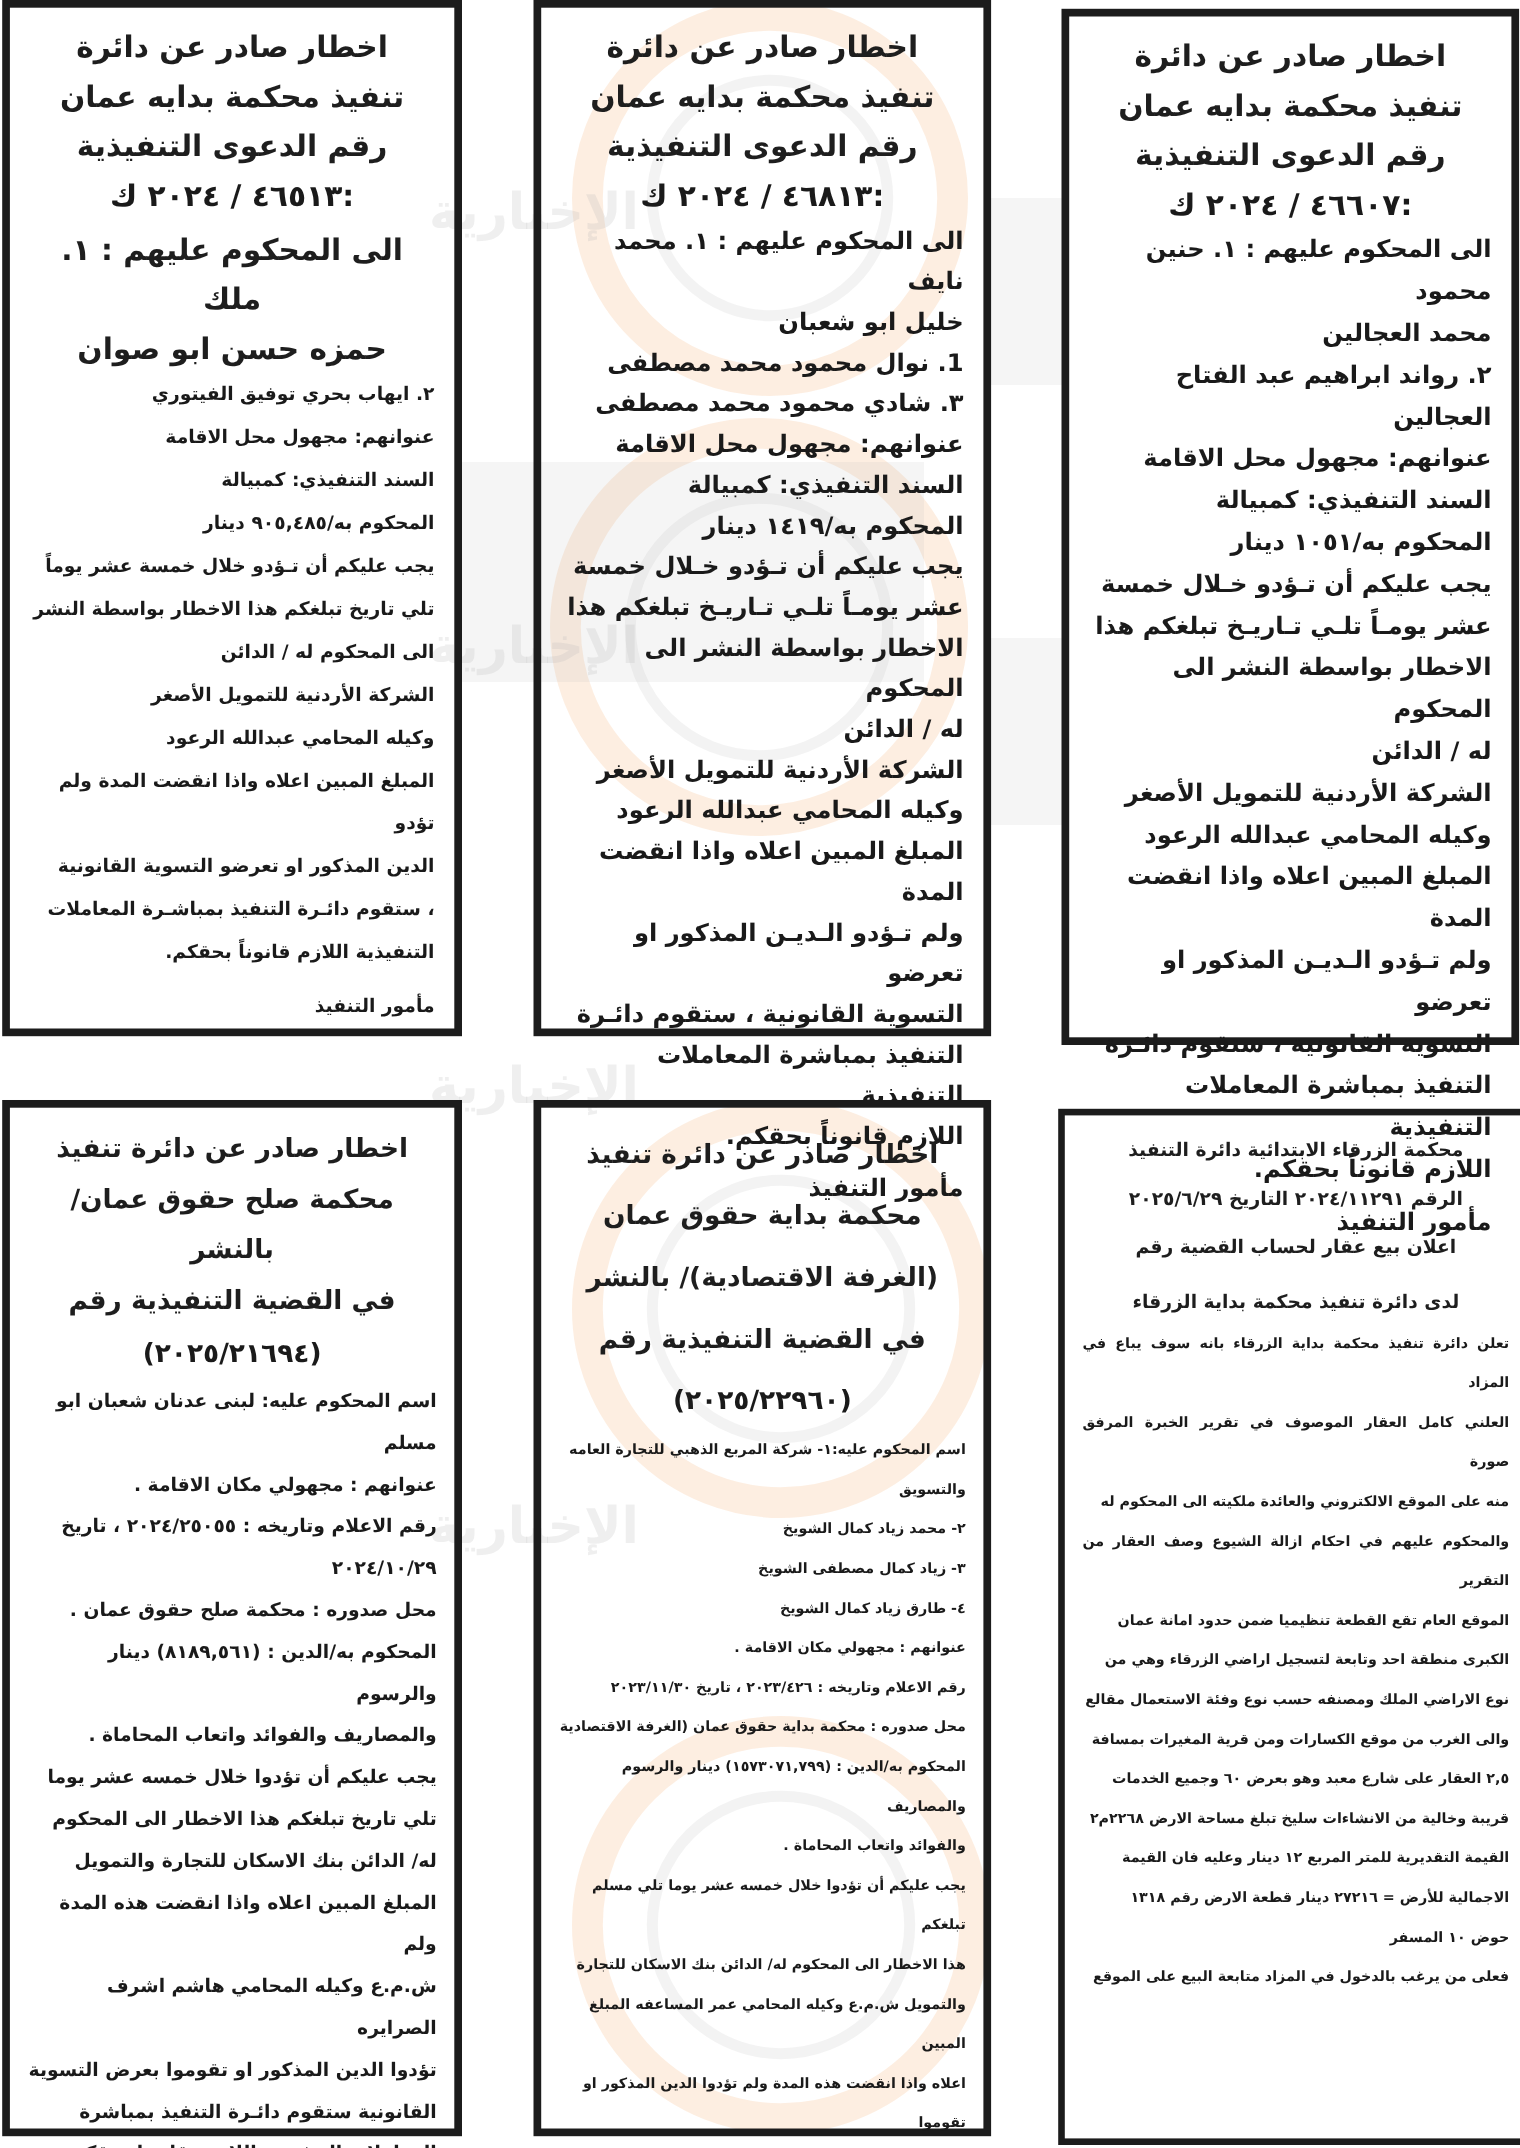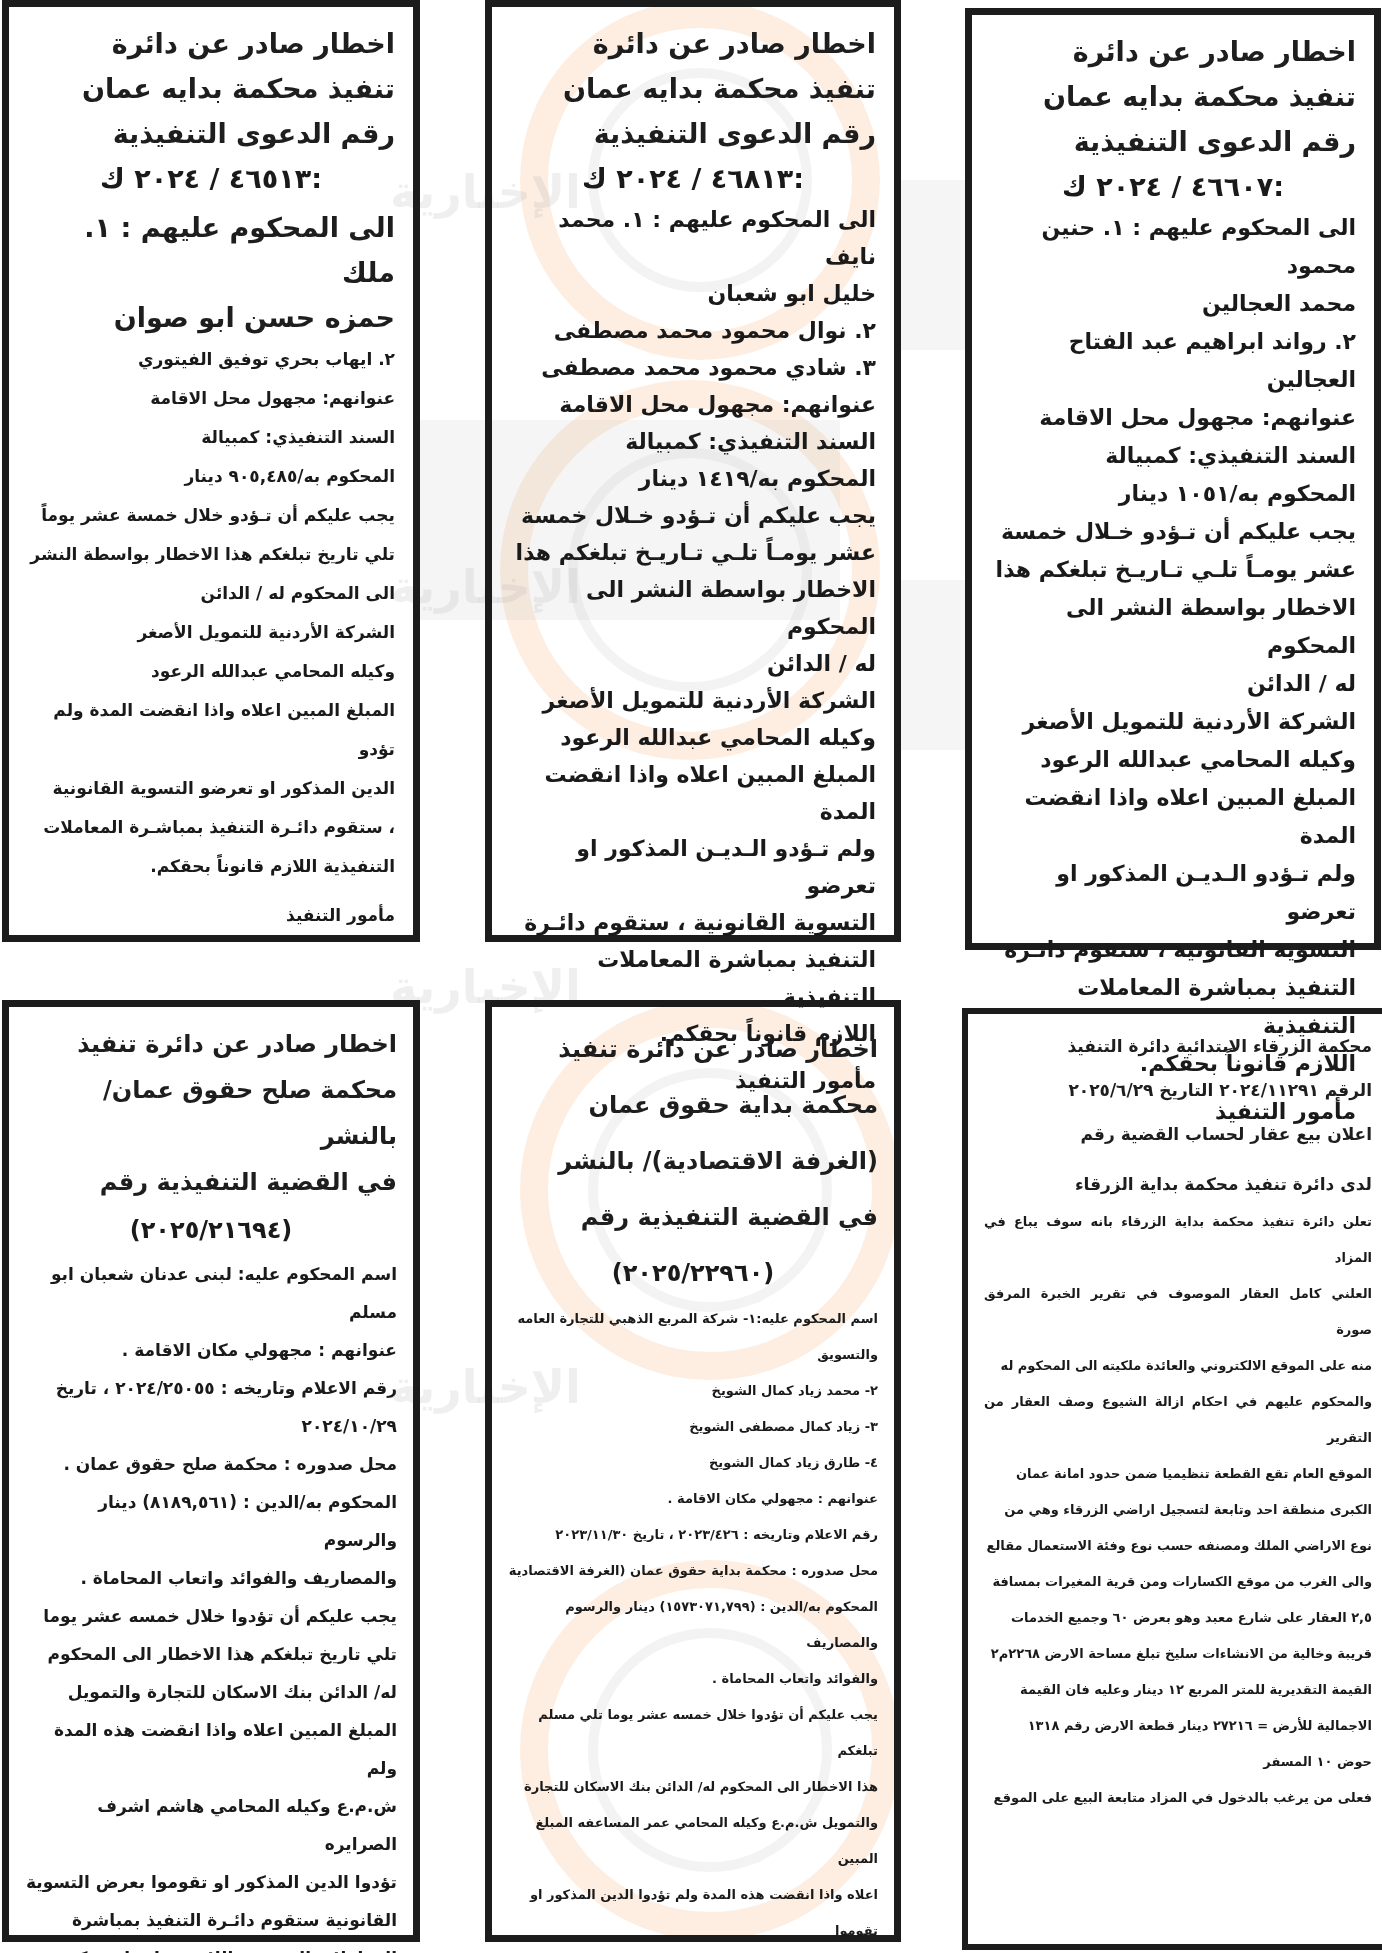--- a/index.html
+++ b/index.html
@@ -13,21 +13,21 @@
   .wm-text { color: rgba(180,180,180,0.22); font-weight: bold; font-size: 46px; white-space: nowrap; }
   .wm-block { background: rgba(190,190,190,0.16); }
 
   .notice {
     position: absolute; z-index: 1;
     border: 7px solid #1c1c1c;
     padding: 14px 18px 10px 18px;
     background: transparent;
     text-align: right;
   }
-  .notice .title { font-weight: bold; color: #1e1e1e; }
+  .notice .title { text-align: center; font-weight: bold; color: #1e1e1e; }
   .notice .line { display: block; }
   .t-big { font-size: 27px; line-height: 45px; }
   .b-big { font-size: 22px; line-height: 38px; font-weight: bold; }
   .b-mid { font-size: 17px; line-height: 39px; font-weight: bold; }
   .b-small { font-size: 13px; line-height: 36px; font-weight: bold; }
   .t-mid { font-size: 24px; line-height: 56px; }
   .case-num { text-align: center; font-weight: bold; }
   .sig { margin-top: 10px; text-align: right; }
 </style>
 </head>
@@ -77,21 +77,21 @@
 <section class="notice" style="left:485px; top:0px; width:416px; height:942px;">
   <div class="title t-big">
     <span class="line">اخطار صادر عن دائرة</span>
     <span class="line">تنفيذ محكمة بدايه عمان</span>
     <span class="line">رقم الدعوى التنفيذية</span>
   </div>
   <div class="case-num t-big">:٤٦٨١٣ / ٢٠٢٤ ك</div>
   <div class="b-big" style="line-height:37px;">
     <span class="line">الى المحكوم عليهم : ١. محمد نايف</span>
     <span class="line">خليل ابو شعبان</span>
-    <span class="line">٢. نوال محمود محمد مصطفى</span>
+    <span class="line">1. نوال محمود محمد مصطفى</span>
     <span class="line">٣. شادي محمود محمد مصطفى</span>
     <span class="line">عنوانهم: مجهول محل الاقامة</span>
     <span class="line">السند التنفيذي: كمبيالة</span>
     <span class="line">المحكوم به/١٤١٩ دينار</span>
     <span class="line">يجب عليكم أن تـؤدو خـلال خمسة</span>
     <span class="line">عشر يومـاً تلـي تـاريـخ تبلغكم هذا</span>
     <span class="line">الاخطار بواسطة النشر الى المحكوم</span>
     <span class="line">له / الدائن</span>
     <span class="line">الشركة الأردنية للتمويل الأصغر</span>
     <span class="line">وكيله المحامي عبدالله الرعود</span>

